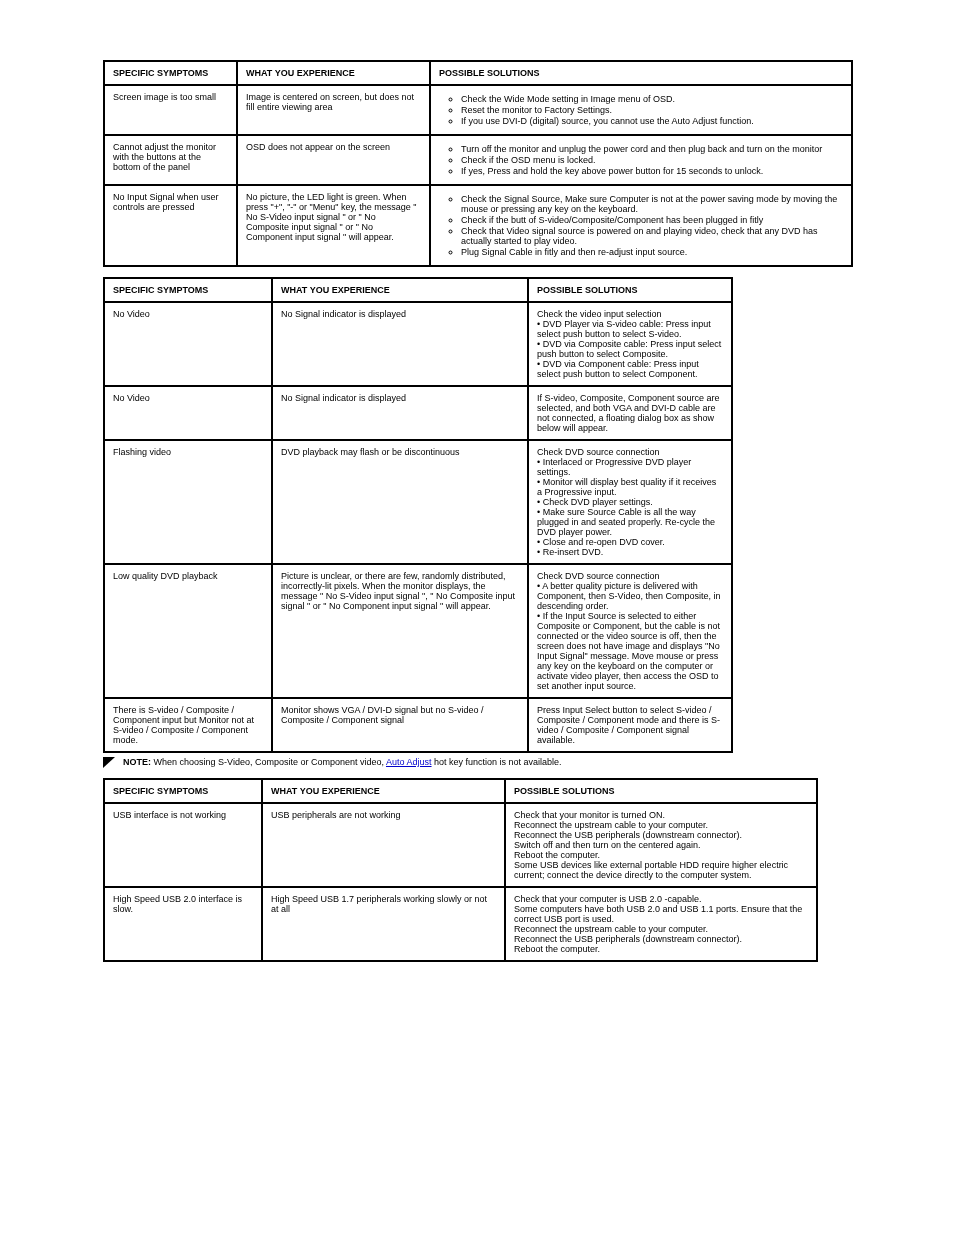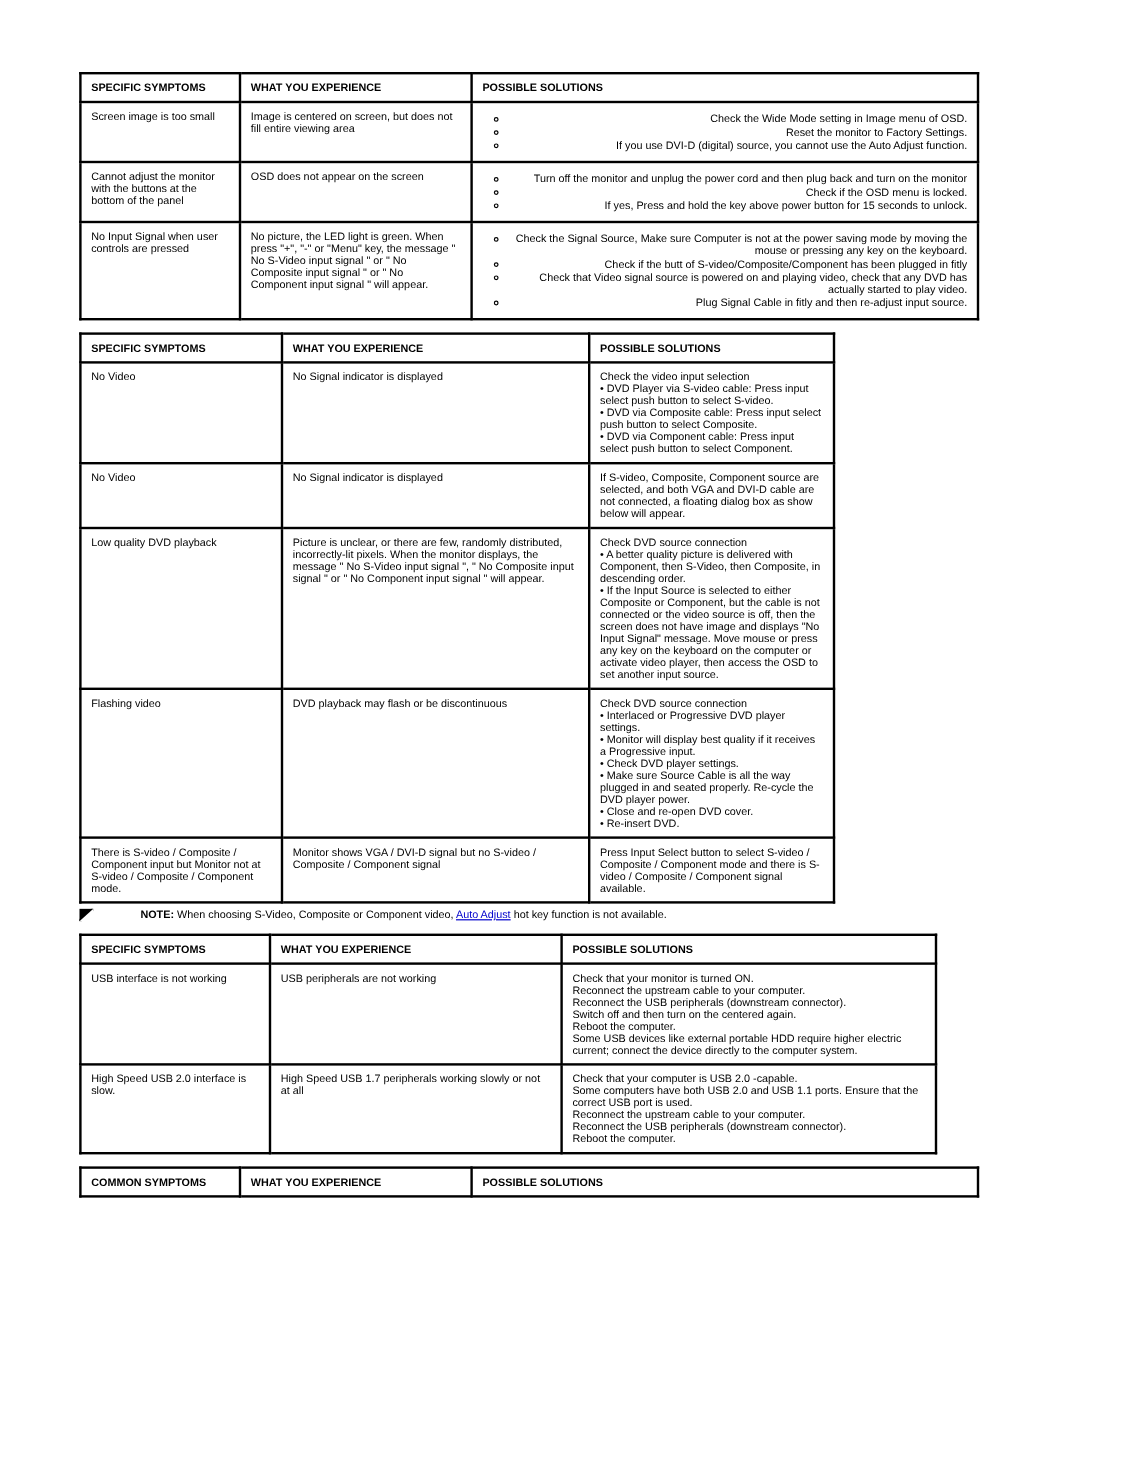--- a/index.html
+++ b/index.html
@@ -9,21 +9,21 @@
     width: 954px;
   }
   body {
     font-family: Verdana, Arial, sans-serif;
     font-size: 9px;
     color: #000;
     padding: 60px 0 40px 0;
   }
   .page {
     width: 750px;
-    margin-left: 66px;
+    margin-left: 103px;
   }
   table.bordered {
     border-collapse: collapse;
     border: 2px solid #000;
     width: 100%;
     background: #fff;
   }
   table.bordered th,
   table.bordered td {
     border: 2px solid #000;
@@ -32,40 +32,38 @@
     font-size: 9px;
     text-align: left;
   }
   table.bordered th {
     font-weight: bold;
   }
   ul.circ {
     list-style-type: circle;
     margin: 2px 0 2px 22px;
     padding: 0;
-    text-align: right;
   }
   ul.circ li {
     margin: 1px 0;
     font-size: 9px;
   }
   h2.section {
     font-family: Verdana, Arial, sans-serif;
     font-size: 18px;
     font-weight: bold;
     margin: 22px 0 0 0;
     padding-bottom: 2px;
     border-bottom: 2px solid #000;
   }
   .note-row {
     display: flex;
     align-items: flex-start;
     font-size: 9px;
     margin-top: 4px;
-    gap: 31px;
   }
   .note-icon {
     display: inline-block;
     width: 12px; height: 11px;
     margin-right: 8px;
     position: relative;
     flex: 0 0 auto;
   }
   .note-icon::before {
     content:"";
@@ -153,40 +151,40 @@
         <td>No Signal indicator is displayed</td>
         <td style="white-space:pre-line">Check the video input selection
 • DVD Player via S-video cable: Press input select push button to select S-video.
 • DVD via Composite cable: Press input select push button to select Composite.
 • DVD via Component cable: Press input select push button to select Component.</td>
       </tr>
       <tr>
         <td>No Video</td>
         <td>No Signal indicator is displayed</td>
         <td>If S-video, Composite, Component source are selected, and both VGA and DVI-D cable are not connected, a floating dialog box as show below will appear.</td>
-      </tr>
-      <tr>
-        <td>Low quality DVD playback</td>
-        <td>Picture is unclear, or there are few, randomly distributed, incorrectly-lit pixels. When the monitor displays, the message " No S-Video input signal ", " No Composite input signal "  or " No Component input signal "  will appear.</td>
-        <td style="white-space:pre-line">Check DVD source connection
-• A better quality picture is delivered with Component, then S-Video, then Composite, in descending order.
-• If the Input Source is selected to either Composite or Component, but the cable is not connected or the video source is off, then the screen does not have image and displays "No Input Signal" message.  Move mouse or press any key on the keyboard on the computer or  activate video player,  then access the OSD to set another input source.</td>
       </tr>
       <tr>
         <td>Flashing video</td>
         <td>DVD playback may flash or be discontinuous</td>
         <td>
           <div>Check DVD source connection</div>
           <div>• Interlaced or Progressive DVD player settings.</div>
           <div>• Monitor will display best quality if it receives a Progressive input.</div>
           <div>• Check DVD player settings.</div>
           <div>• Make sure Source Cable is all the way plugged in and seated properly.  Re-cycle the DVD player power.</div>
           <div>• Close and re-open DVD cover.</div>
           <div>• Re-insert DVD.</div>
         </td>
+      </tr>
+      <tr>
+        <td>Low quality DVD playback</td>
+        <td>Picture is unclear, or there are few, randomly distributed, incorrectly-lit pixels. When the monitor displays, the message " No S-Video input signal ", " No Composite input signal "  or " No Component input signal "  will appear.</td>
+        <td style="white-space:pre-line">Check DVD source connection
+• A better quality picture is delivered with Component, then S-Video, then Composite, in descending order.
+• If the Input Source is selected to either Composite or Component, but the cable is not connected or the video source is off, then the screen does not have image and displays "No Input Signal" message.  Move mouse or press any key on the keyboard on the computer or  activate video player,  then access the OSD to set another input source.</td>
       </tr>
       <tr>
         <td>There is S-video / Composite / Component input but Monitor not at S-video / Composite / Component mode.</td>
         <td>Monitor shows VGA / DVI-D signal but no S-video / Composite / Component  signal</td>
         <td>Press Input Select button to select S-video / Composite / Component mode and there is S-video / Composite / Component  signal available.</td>
       </tr>
     </tbody>
   </table>
   </div>
 
@@ -236,23 +234,14 @@
           <div>Reconnect the USB peripherals (downstream connector).</div>
           <div>Reboot the computer.</div>
         </td>
       </tr>
     </tbody>
   </table>
   </div>
 
   <div class="blankline"></div>
 
-  <table class="bordered">
-    <thead>
-      <tr>
-        <th style="width:115px">COMMON SYMPTOMS</th>
-        <th style="width:175px">WHAT YOU EXPERIENCE</th>
-        <th>POSSIBLE SOLUTIONS</th>
-      </tr>
-    </thead>
-  </table>
 
 </div>
 
 </body></html>

